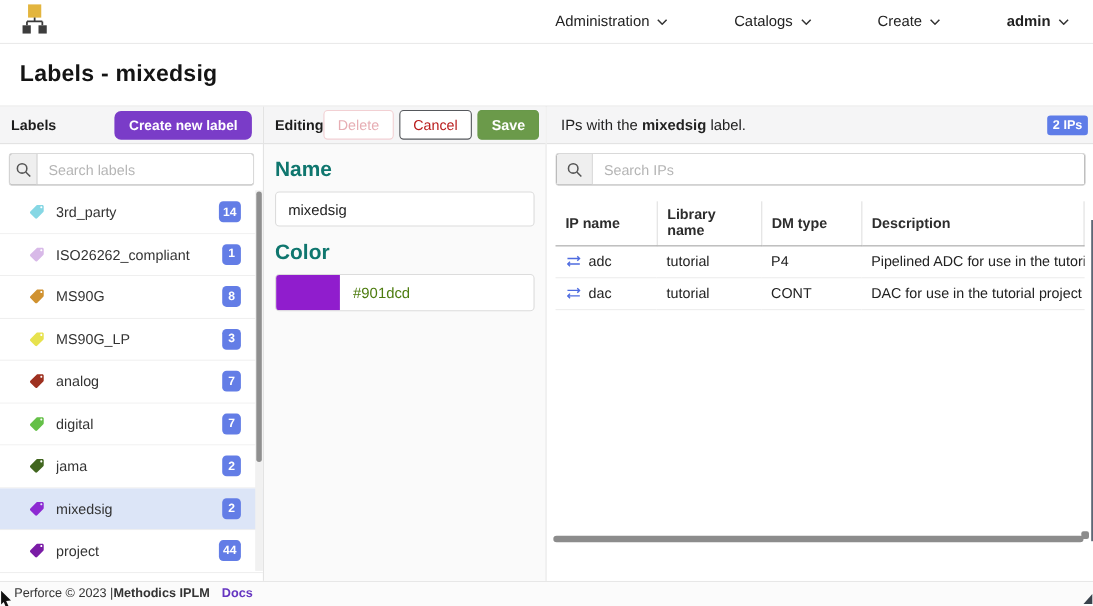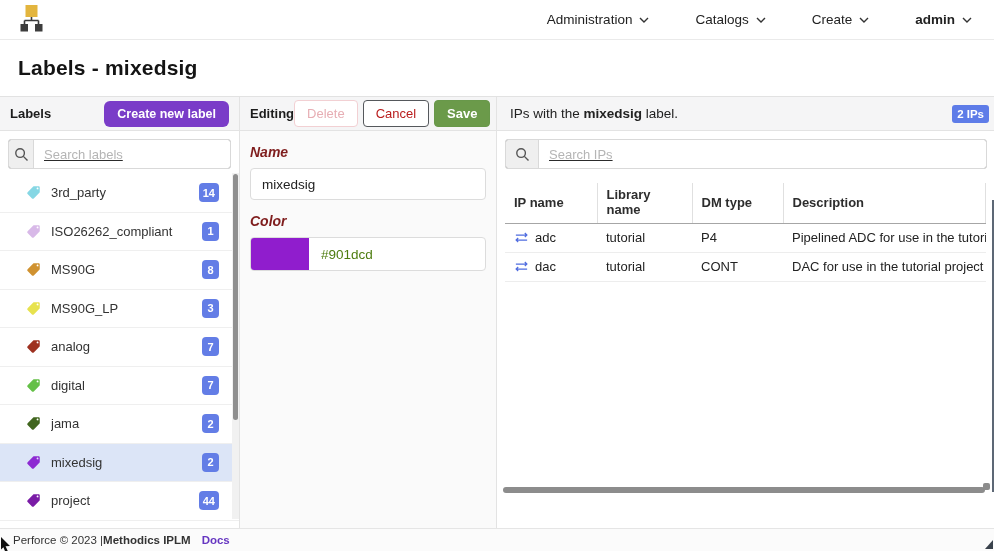--- a/index.html
+++ b/index.html
@@ -3,21 +3,21 @@
 <meta charset="utf-8">
 <style>
   * { margin:0; padding:0; box-sizing:border-box; }
   html,body { background:#ffffff; }
   body { font-family:"Liberation Sans", sans-serif; color:#2b2b2b; }
   .app { position:relative; width:994px; height:551px; background:#fff; overflow:hidden; border:0; }
 
   
   .topbar { height:40px; display:flex; align-items:center; justify-content:space-between;
             border-bottom:1px solid #eaeaea; padding:0 22px 0 18px; background:#fff; }
-  .nav { display:flex; align-items:center; gap:46px; font-size:13.5px; color:#222; }
+  .nav { display:flex; align-items:center; gap:60px; font-size:13.5px; color:#222; }
   .nav-item { display:flex; align-items:center; gap:7px; cursor:pointer; }
   .nav-item.bold { font-weight:bold; }
   .chev { width:10px; height:6px; }
 
   
   .titlebar { height:57px; display:flex; align-items:center; padding:0 18px;
               border-bottom:1px solid #e2e2e2; background:#fff; }
   .titlebar h1 { font-size:21px; font-weight:bold; color:#141414; letter-spacing:.2px; }
 
   
@@ -26,21 +26,21 @@
   .panel.left  { width:240px; border-right:1px solid #e3e3e3; background:#fff; }
   .panel.mid   { width:257px; border-right:1px solid #e3e3e3; background:#fafafa; }
   .panel.right { flex:1; background:#fff; }
 
   .band { height:34px; background:#f5f5f6; border-bottom:1px solid #e3e3e3;
           display:flex; align-items:center; padding:0 10px; }
   .band-title { font-size:13px; font-weight:bold; color:#1c1c1c; }
 
   
   .searchbox { display:flex; height:30px; border:1px solid #d9d9d9; border-radius:3px;
-               background:#737373; overflow:hidden;text-decoration:underline; }
+               background:#737373; overflow:hidden; }
   .sicon { width:33px; background:#efefef; border-right:1px solid #d9d9d9;
            display:flex; align-items:center; justify-content:center; cursor:pointer; }
   .searchbox input { flex:1; border:0; outline:none; padding:0 10px; font-size:13px;
                      color:#333; font-family:inherit; background:#fff; }
   .searchbox input::placeholder { color:#b5b5b5; }
 
   
   .left .band { justify-content:space-between; }
   .btn-create { background:#7a3cc8; color:#fff; border:0; border-radius:6px; height:26px;
                 padding:0 13px; font-size:12.5px; font-weight:bold; font-family:inherit; cursor:pointer; }
@@ -61,21 +61,21 @@
 
   
   .mid .band { justify-content:flex-start; }
   .btn-row { display:flex; gap:5px; }
   .btn { height:27px; border-radius:4px; font-size:13px; font-family:inherit; cursor:pointer;
          padding:0 12px; background:#fff; }
   .btn.delete { border:1px solid #f2d0d3; color:#e7aeb4; cursor:default; }
   .btn.cancel { border:1px solid #55585c; color:#b91c1c; }
   .btn.save   { border:1px solid #68984a; background:#6b9a4a; color:#fff; font-weight:bold; }
   .form { padding:0 10px; }
-  .field-label { font-size:14px; font-weight:bold; color:#7f1d1d; margin:13px 0 8px 0;font-style:italic; }
+  .field-label { font-size:19px; font-weight:bold; color:#0f766e; margin:13px 0 8px 0; }
   .text-input { width:100%; height:32px; border:1px solid #dcdcdc; border-radius:4px;
                 padding:0 11px; font-size:13.5px; color:#222; font-family:inherit; background:#fff; outline:none; }
   .color-input { display:flex; align-items:stretch; height:34px; border:1px solid #dcdcdc;
                  border-radius:4px; background:#fff; overflow:hidden; cursor:pointer; }
   .swatch { width:58px; background:#901dcd; }
   .color-hex { display:flex; align-items:center; padding-left:12px; font-size:13.5px; color:#4d7c0f; }
 
   
   .right .band { padding:0 5px 0 13px; }
   .ips-sentence { font-size:13.5px; color:#222; flex:1; }

